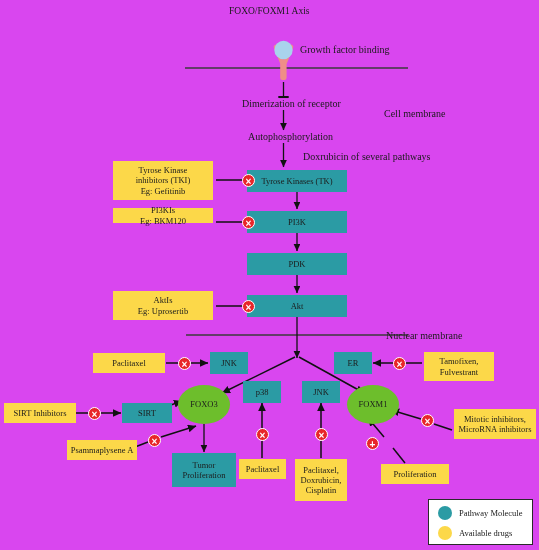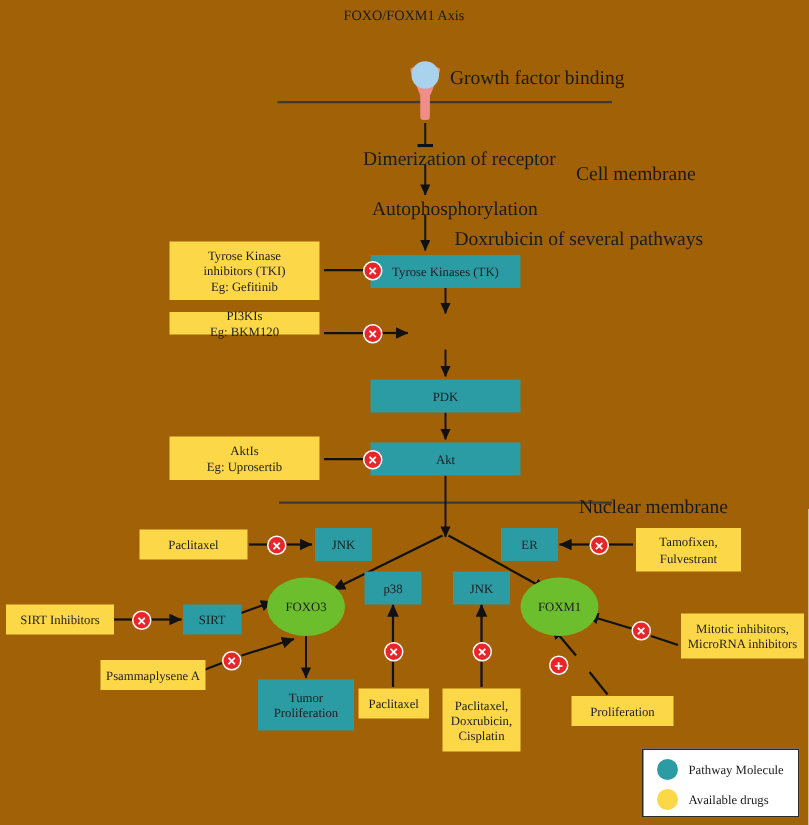--- a/index.html
+++ b/index.html
@@ -9,21 +9,21 @@
     background: #ffffff;
   }
   body {
     font-family: "Liberation Serif", "DejaVu Serif", serif;
     color: #1a1a1a;
   }
   #canvas {
     position: relative;
     width: 539px;
     height: 550px;
-    background: #a16207;
+    background: #d946ef;
     overflow: hidden;
   }
   .node {
     position: absolute;
     box-sizing: border-box;
     display: flex;
     align-items: center;
     justify-content: center;
     text-align: center;
     line-height: 1.18;
@@ -40,21 +40,21 @@
     font-size: 8.5px;
   }
   .green-ellipse {
     background: #6dbe2c;
     color: #1c1c1c;
     border-radius: 50%;
     font-size: 8.5px;
   }
   .plaintext {
     position: absolute;
-    font-size: 13px;
+    font-size: 10px;
     color: #1a1a1a;
     white-space: pre;
     font-family: "Liberation Serif", "DejaVu Serif", serif;
   }
   .title {
     position: absolute;
     font-size: 9.5px;
     color: #1a1a1a;
     white-space: nowrap;
   }
@@ -180,25 +180,26 @@
   </svg>
 
   <div class="plaintext" style="left:300px; top:44px;">Growth factor binding</div>
   <div class="plaintext" style="left:384px; top:63px;margin-top:45px;">Cell membrane</div>
   <div class="plaintext" style="left:242px; top:98px;">Dimerization of receptor</div>
   <div class="plaintext" style="left:248px; top:131px;">Autophosphorylation</div>
   <div class="plaintext" style="left:303px; top:151px;">Doxrubicin of several pathways</div>
   <div class="plaintext" style="left:386px; top:330px;">Nuclear membrane</div>
 
   <div class="node teal" style="left:247px; top:170px; width:100px; height:22px;">Tyrose Kinases (TK)</div>
+  <div class="node teal" style="left:247px; top:211px; width:100px; height:22px;">PI3K</div>
   <div class="node teal" style="left:247px; top:295px; width:100px; height:22px;">Akt</div>
   <div class="node teal" style="left:247px; top:253px; width:100px; height:22px;">PDK</div>
   <div class="node teal" style="left:210px; top:352px; width:38px; height:22px;">JNK</div>
   <div class="node teal" style="left:334px; top:352px; width:38px; height:22px;">ER</div>
-  <div class="node teal" style="left:122px; top:403px; width:39px; height:20px;">SIRT</div>
+  <div class="node teal" style="left:122px; top:403px; width:50px; height:20px;">SIRT</div>
   <div class="node teal" style="left:243px; top:381px; width:38px; height:22px;">p38</div>
   <div class="node teal" style="left:302px; top:381px; width:38px; height:22px;">JNK</div>
   <div class="node teal" style="left:172px; top:453px; width:64px; height:34px; white-space:pre-line;">Tumor
 Proliferation</div>
 
   <div class="node green-ellipse" style="left:178px; top:385px; width:52px; height:39px;">FOXO3</div>
   <div class="node green-ellipse" style="left:347px; top:385px; width:52px; height:39px;">FOXM1</div>
 
   <div class="node yellow" style="left:113px; top:161px; width:100px; height:39px; white-space:pre-line;">Tyrose Kinase
 inhibitors (TKI)

